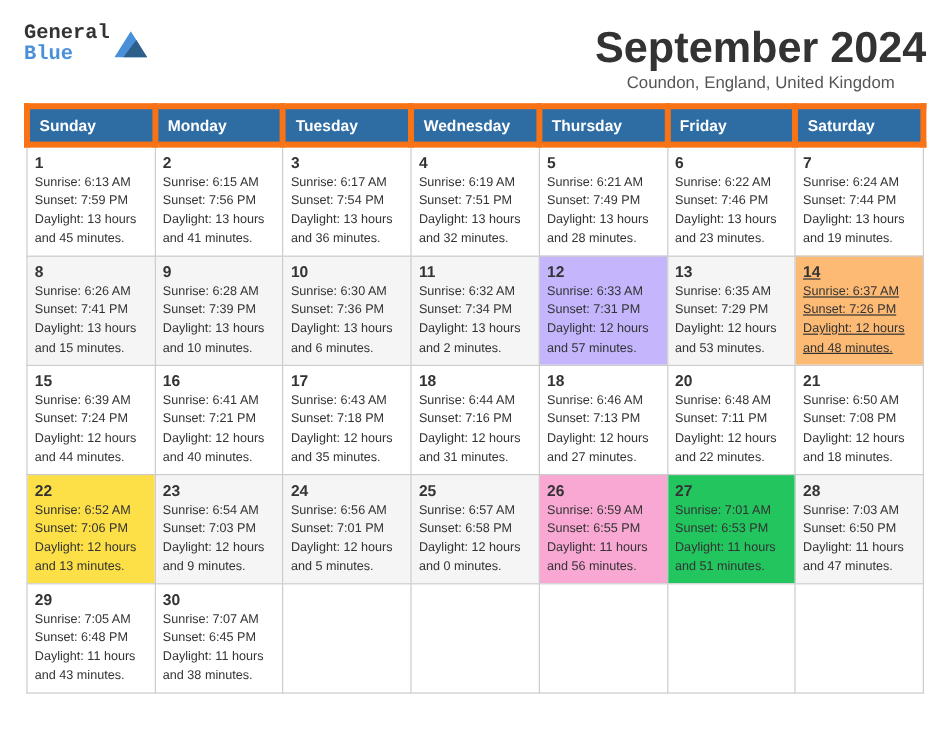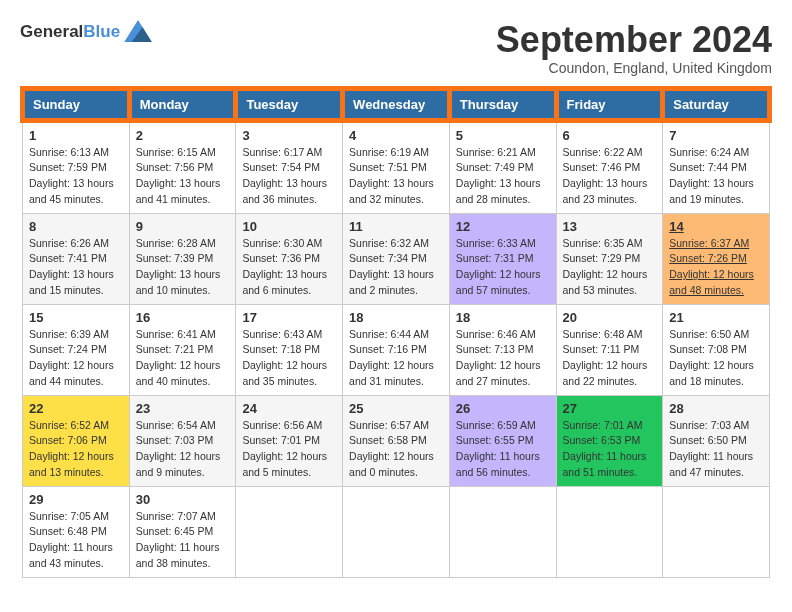--- a/index.html
+++ b/index.html
@@ -20,21 +20,21 @@
       display: flex;
       align-items: center;
       gap: 2px;
     }
     .logo-icon {
       width: 28px;
       height: 22px;
       margin-left: 2px;
     }
     .title-area {
-      text-align: right;
+      text-align: center;
     }
     .month-title {
       font-size: 36px;
       font-weight: bold;
       color: #333;
       line-height: 1.1;
     }
     .location {
       font-size: 14px;
       color: #555;
@@ -79,21 +79,21 @@
     .empty-cell {
       background: #fff !important;
     }
   </style>
 </head>
 <body>
 
 <div class="header-area">
   <div class="logo">
     <div style="display:flex; align-items:center;">
-      <div style="display:flex; flex-direction:row; line-height:1;">
+      <div style="display:flex; flex-direction:column; line-height:1;font-family:Liberation Mono, monospace;">
         <span style="font-size:17px; font-weight:bold; color:#333;">General</span>
         <span style="font-size:17px; font-weight:bold; color:#4a90d9;">Blue</span>
       </div>
       <svg class="logo-icon" viewBox="0 0 30 24" xmlns="http://www.w3.org/2000/svg" style="margin-left:4px;">
         <polygon points="0,24 15,0 30,24" fill="#4a90d9"></polygon>
         <polygon points="8,24 20,8 30,24" fill="#2c5f8a"></polygon>
       </svg>
     </div>
   </div>
   <div class="title-area">
@@ -215,21 +215,21 @@
           <div class="day-info">Sunrise: 6:54 AM<br>Sunset: 7:03 PM<br>Daylight: 12 hours and 9 minutes.</div>
         </td>
         <td style="background-color: rgb(245, 245, 245);">
           <span class="day-number">24</span>
           <div class="day-info">Sunrise: 6:56 AM<br>Sunset: 7:01 PM<br>Daylight: 12 hours and 5 minutes.</div>
         </td>
         <td style="background-color: rgb(245, 245, 245);">
           <span class="day-number">25</span>
           <div class="day-info">Sunrise: 6:57 AM<br>Sunset: 6:58 PM<br>Daylight: 12 hours and 0 minutes.</div>
         </td>
-        <td style="background-color: #c4b5fd; margin-left: 32px;">
+        <td style="background-color: #f9a8d4; margin-left: 32px;">
           <span class="day-number">26</span>
           <div class="day-info">Sunrise: 6:59 AM<br>Sunset: 6:55 PM<br>Daylight: 11 hours and 56 minutes.</div>
         </td>
         <td style="background-color: #22c55e;">
           <span class="day-number">27</span>
           <div class="day-info">Sunrise: 7:01 AM<br>Sunset: 6:53 PM<br>Daylight: 11 hours and 51 minutes.</div>
         </td>
         <td style="background-color: rgb(245, 245, 245);">
           <span class="day-number">28</span>
           <div class="day-info">Sunrise: 7:03 AM<br>Sunset: 6:50 PM<br>Daylight: 11 hours and 47 minutes.</div>

